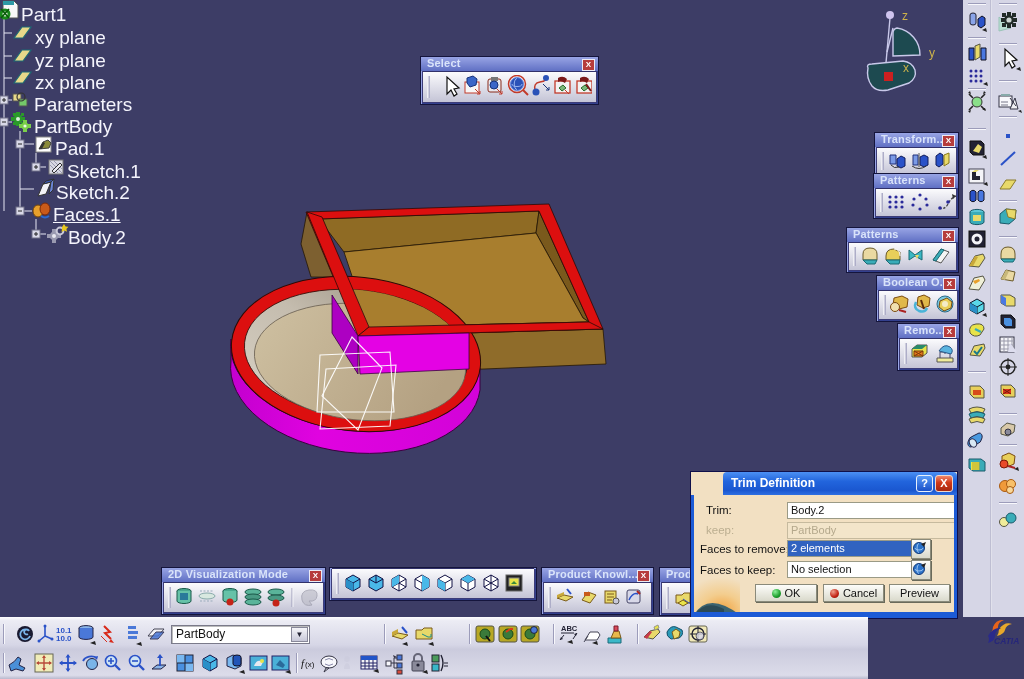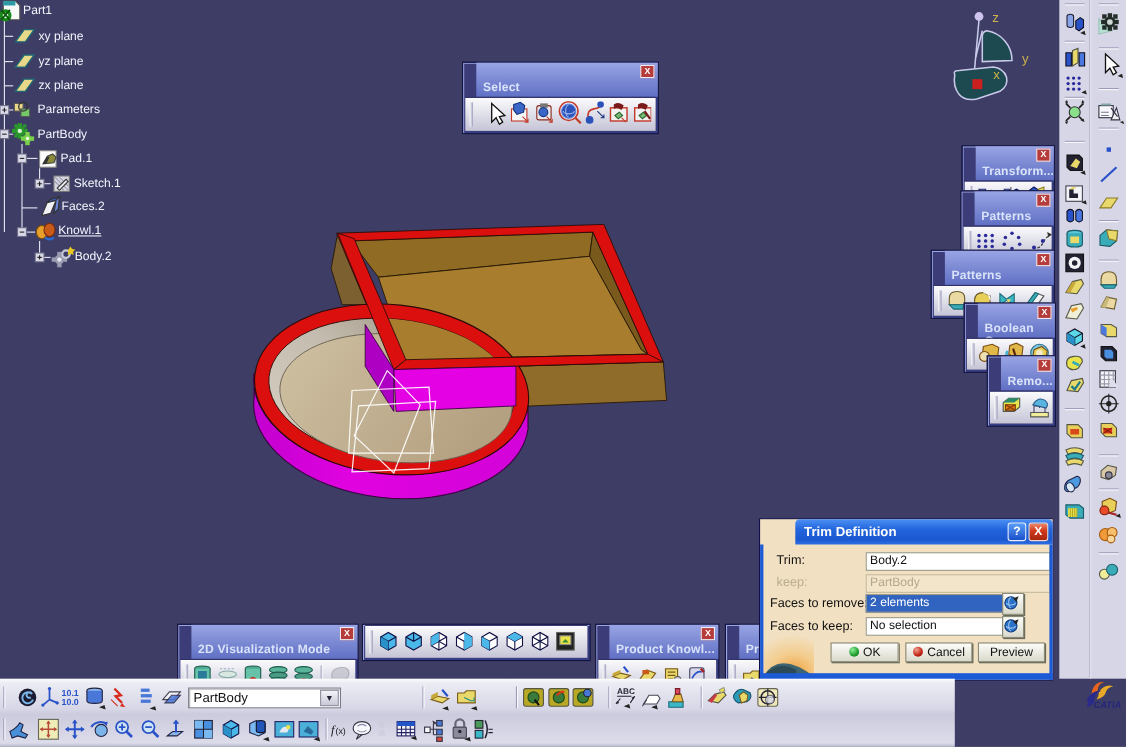--- a/index.html
+++ b/index.html
@@ -1,23 +1,23 @@
 <!DOCTYPE html>
 <html><head><meta charset="utf-8"><style>
 html,body{margin:0;padding:0;}
 #root{position:relative;width:1024px;height:679px;background:#3d3d66;overflow:hidden;
   font-family:"Liberation Sans",sans-serif;}
 .abs{position:absolute;}
 
-.ti{position:absolute;color:#f4f4fc;font-size:11px;white-space:nowrap;}
+.ti{position:absolute;color:#f4f4fc;font-size:19px;white-space:nowrap;}
 
 .fw{position:absolute;background:#3c3c78;border:1px solid #15153c;
   box-shadow:inset 1px 1px 0 #9aa6e6,inset -1px -1px 0 #33408e;}
-.fw .t{height:14px;padding:17px 2px 0 6px;font-weight:bold;font-size:11px;color:#d9e3fa;
-  background:linear-gradient(#98a4e4,#6070c4);letter-spacing:0.2px;margin-left:12px;}
+.fw .t{height:14px;padding:0 2px 0 6px;font-weight:bold;font-size:11px;color:#d9e3fa;
+  background:linear-gradient(#98a4e4,#6070c4);letter-spacing:0.2px;}
 .fw .x{position:absolute;right:3px;top:2px;width:11px;height:10px;background:#b63c3c;
   color:#fff;border:1px solid #ebebf5;font-weight:bold;font-size:8px;line-height:9px;
   text-align:center;font-family:"Liberation Sans",sans-serif;}
 .fw .b{position:relative;background:linear-gradient(#fbfbfd,#c4c4d6);
   border-top:1px solid #31316a;margin:0 2px 2px 2px;}
 .fw .g{position:absolute;left:4px;top:4px;bottom:4px;width:3px;
   background:linear-gradient(90deg,#ffffff,#9d9dbd);}
 .ic{position:absolute;}
 
 #dlg{position:absolute;left:690px;top:471px;width:266px;height:146px;
@@ -236,22 +236,22 @@
 </div>
 <div id="treetext">
  <div class="ti" style="left:21px;top:4px">Part1</div>
  <div class="ti" style="left:35px;top:27px">xy plane</div>
  <div class="ti" style="left:35px;top:50px">yz plane</div>
  <div class="ti" style="left:35px;top:72px">zx plane</div>
  <div class="ti" style="left:34px;top:94px">Parameters</div>
  <div class="ti" style="left:34px;top:116px">PartBody</div>
  <div class="ti" style="left:55px;top:138px">Pad.1</div>
  <div class="ti" style="left:67px;top:161px">Sketch.1</div>
- <div class="ti" style="left:56px;top:182px">Faces.2</div>
- <div class="ti" style="left:53px;top:204px;text-decoration:underline">Knowl.1</div>
+ <div class="ti" style="left:56px;top:182px">Sketch.2</div>
+ <div class="ti" style="left:53px;top:204px;text-decoration:underline">Faces.1</div>
  <div class="ti" style="left:68px;top:227px">Body.2</div>
 </div>
 
 <div id="rpan">
       <div class="mid"></div>
 <svg class="abs" style="left:0;top:0" width="61" height="617" viewBox="0 0 61 617">
 <defs>
  <g id="sepg">
             <rect width="18" height="1" fill="#9c9cba"></rect>
             <rect y="1" width="18" height="1" fill="#f8f8fc"></rect>

